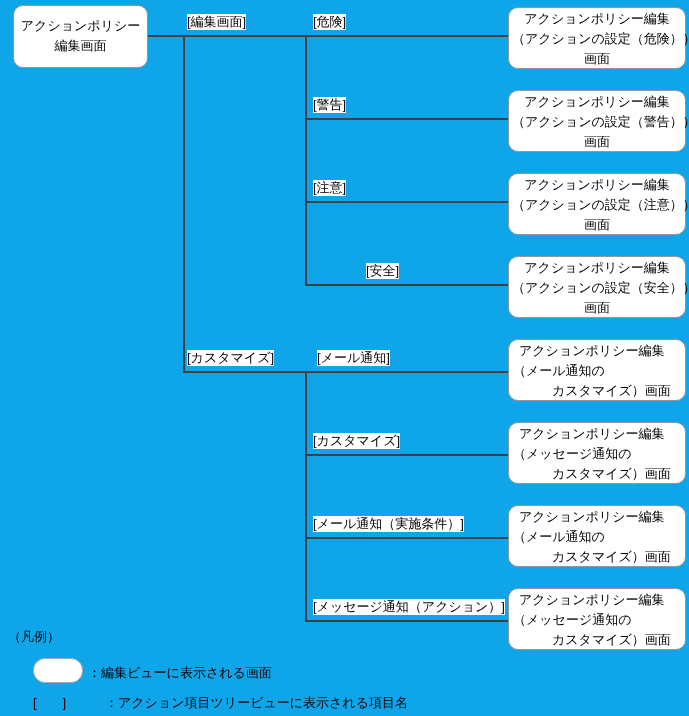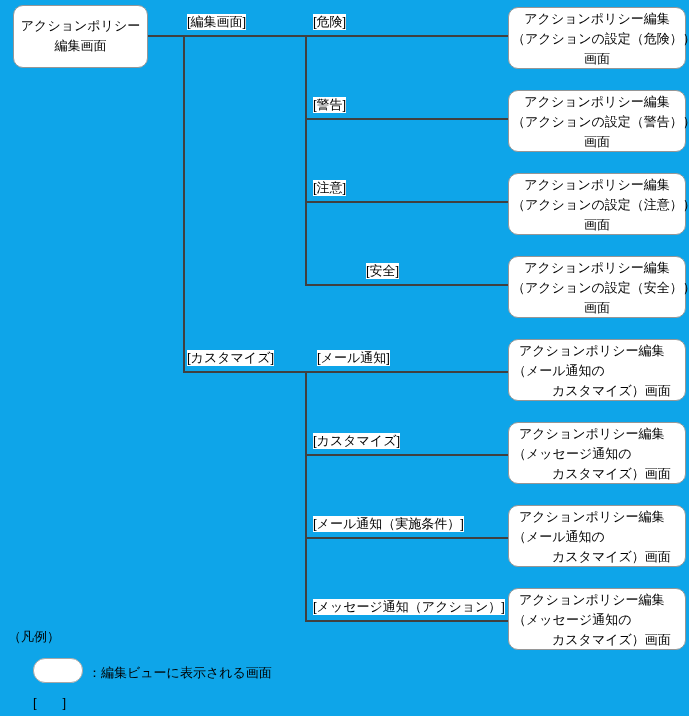--- a/index.html
+++ b/index.html
@@ -130,14 +130,15 @@
   <div class="node screen-node left" style="top:588px;">
     <div class="ln" style="padding-left:6px;">アクションポリシー編集</div>
     <div class="ln">（メッセージ通知の</div>
     <div class="ln">　　　カスタマイズ）画面</div>
   </div>
 
   <div class="legend-heading">（凡例）</div>
   <div class="legend-pill"></div>
   <div class="legend-row1-text">：編集ビューに表示される画面</div>
   <div class="legend-bracket">[　　]</div>
+  <div class="legend-row2-text">：アクション項目ツリービューに表示される項目名</div>
 
 </div>
 
 </body></html>

